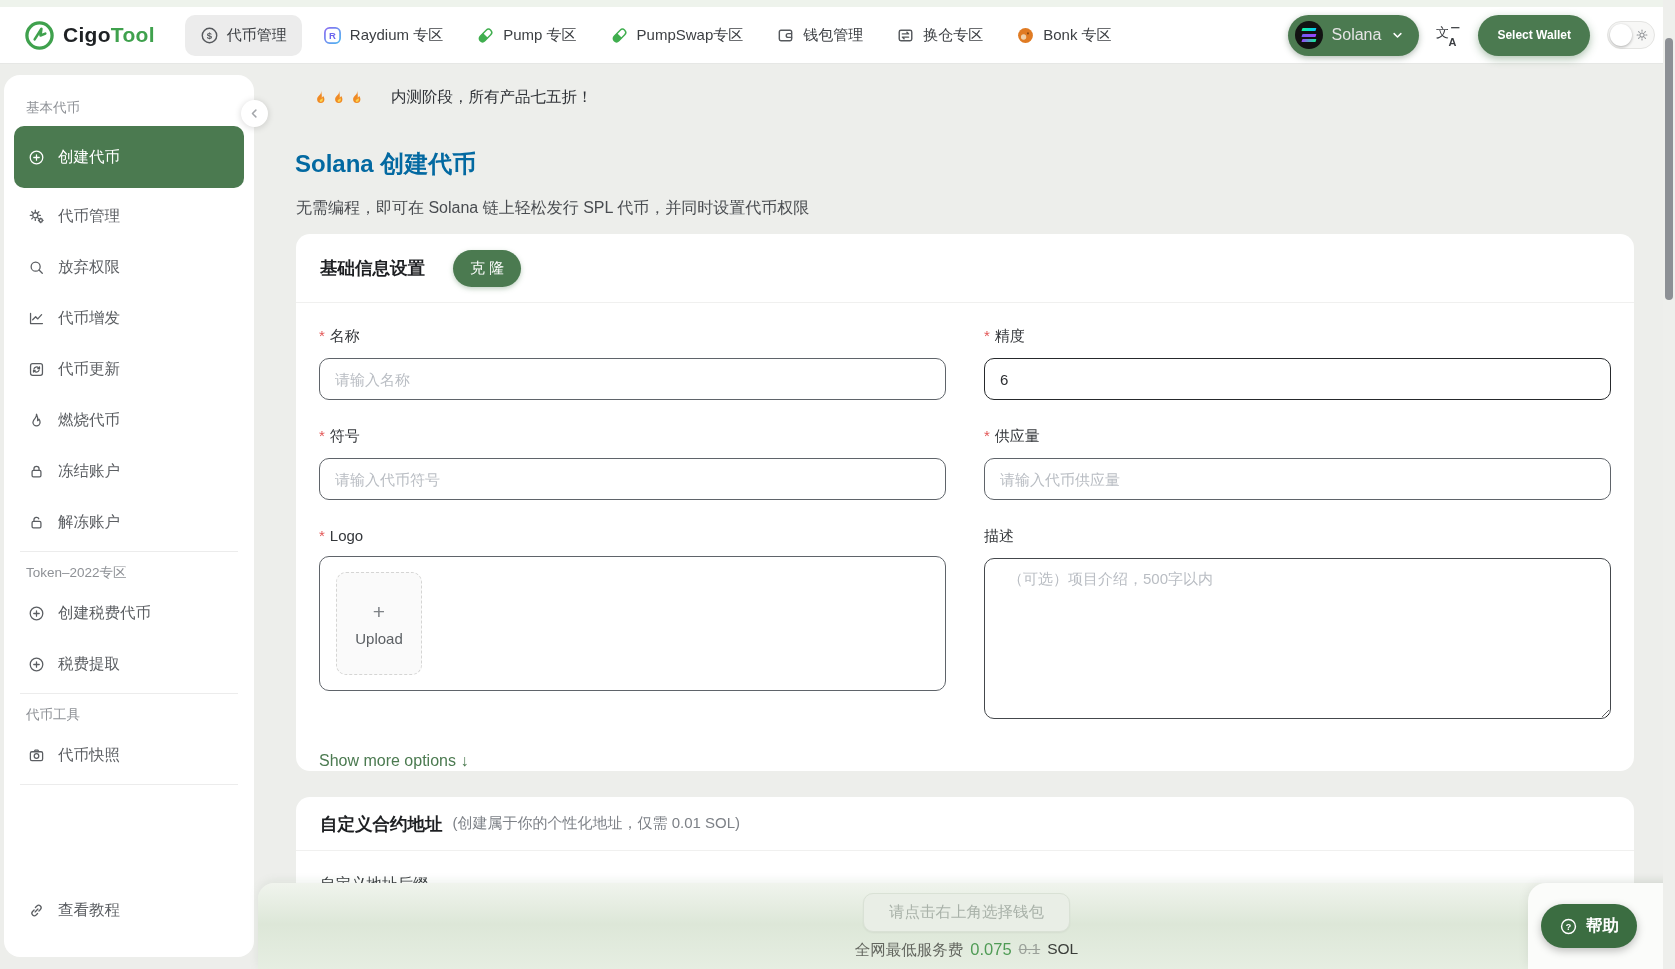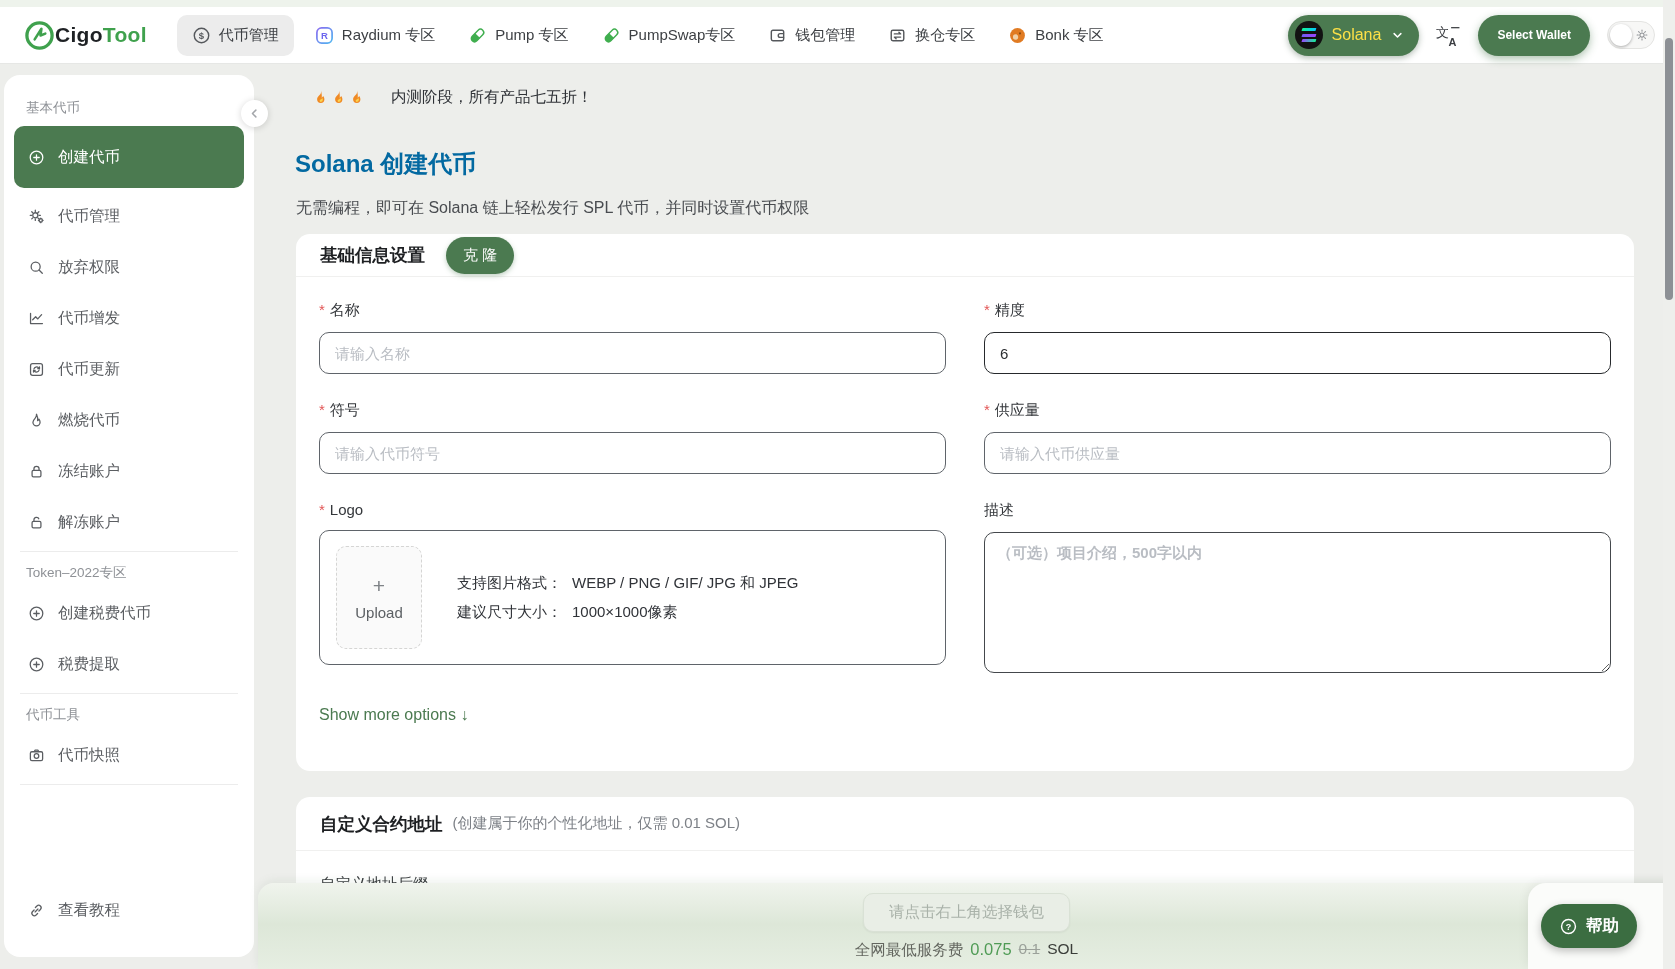--- a/index.html
+++ b/index.html
@@ -11,34 +11,34 @@
   }
   .icon { display:inline-flex; align-items:center; justify-content:center; }
   .icon svg { width:100%; height:100%; }
 
   
   .navbar {
     position:absolute; top:0; left:0; right:0; height:64px; background:#fff;
     border-top:7px solid #eef3ec; border-bottom:1px solid #e6e7e5;
     display:flex; align-items:center; padding:0 20px 0 24px; z-index:30;
   }
-  .brand { display:flex; align-items:center; margin-right:30px; cursor:pointer;justify-content:center; }
+  .brand { display:flex; align-items:center; gap:8px; margin-right:30px; cursor:pointer;justify-content:center; }
   .brand .icon { width:31px; height:31px; }
   .brand-text { font-size:21px; font-weight:bold; color:#1e2124; letter-spacing:.3px; white-space:nowrap; }
   .brand-text .green { color:#3fa14d; }
   .nav-items { display:flex; align-items:center; gap:9px; }
   .nav-item {
     display:flex; align-items:center; gap:8px; font-size:15px; color:#3c3f43;
     padding:9px 12px; border-radius:10px; cursor:pointer; white-space:nowrap;
   }
   .nav-item .icon { width:19px; height:19px; color:#55585c; }
   .nav-item.active { background:#ececec; padding:11px 15px; }
   .nav-right { margin-left:auto; display:flex; align-items:center; gap:17px; }
   .network-pill {
-    display:flex; align-items:center; gap:9px; background:#4b7a50; color:#fde047;
+    display:flex; align-items:center; gap:9px; background:#4b7a50; color:#e5e5e5;
     border-radius:21px; height:41px; padding:0 14px 0 7px; font-size:16px;
     cursor:pointer; box-shadow:0 2px 6px rgba(40,70,45,.35);
   }
   .sol-circle { width:28px; height:28px; border-radius:50%; background:#121212;
     display:flex; flex-direction:column; justify-content:center; align-items:center; gap:2.6px; }
   .sol-bar { width:14px; height:2.7px; transform:skewX(-18deg); border-radius:.5px; }
   .sol-bar:nth-child(1){ background:linear-gradient(90deg,#14f195,#03c9ff); }
   .sol-bar:nth-child(2){ background:linear-gradient(90deg,#6f5cf0,#9945ff); }
   .sol-bar:nth-child(3){ background:linear-gradient(90deg,#9945ff,#14f195); }
   .network-pill .chev { width:15px; height:15px; color:#fff; }
@@ -85,39 +85,39 @@
   .main { position:absolute; left:254px; top:64px; right:0; bottom:0; }
   .promo { position:absolute; left:58px; top:23px; display:flex; align-items:center; gap:1px;
     font-size:15.5px; color:#2f3237; }
   .promo .icon { width:17px; height:17px; }
   .promo .promo-text { margin-left:25px; }
   .page-title { position:absolute; left:41px; top:84px; font-size:24px; font-weight:bold; color:#0369a1; }
   .page-subtitle { position:absolute; left:42px; top:134px; font-size:16px; color:#494c50; }
 
   .card { position:absolute; left:42px; width:1338px; background:#fff; border-radius:14px; }
   .card1 { top:170px; height:537px; }
-  .card-header { height:43px; display:flex; align-items:center; gap:21px; padding:0 24px;
+  .card-header { height:69px; display:flex; align-items:center; gap:28px; padding:0 24px;
     border-bottom:1px solid #f0f0ef; }
   .card-title { font-size:17.5px; font-weight:bold; color:#1d1f22; }
   .clone-badge { background:#4b7a50; color:#fff; font-size:15px; height:37px; padding:0 17px;
     border-radius:19px; display:flex; align-items:center; cursor:pointer;
     box-shadow:0 2px 5px rgba(75,122,80,.35); white-space:nowrap; }
 
   .form-area { padding:24px 23px 0; display:grid; grid-template-columns:1fr 1fr; column-gap:38px; }
   .field { margin-bottom:27px; }
   .field-label { font-size:15px; color:#34373b; margin-bottom:12px; }
   .req { color:#e25555; margin-right:5px; }
   .text-input, .text-area {
     width:100%; border:1px solid #5f646a; border-radius:10px; background:#fff;
     font-size:15px; color:#2b2d30; font-family:inherit; outline:none;
   }
   .text-input { height:42px; padding:4px 15px; }
   .text-input.dark { border-color:#26292c; }
   .text-input::placeholder, .text-area::placeholder { color:#b9bdc3; }
-  .text-area { height:141px; padding:11px 12px; resize:vertical; border-color:#44484c;font-weight:bold; }
+  .text-area { height:161px; padding:11px 23px; resize:vertical; border-color:#44484c; }
 
   .logo-box { height:135px; border:1px solid #5f646a; border-radius:10px; padding:15px 16px;
     display:flex; gap:35px; align-items:center; }
   .upload-tile { width:86px; height:103px; border:1px dashed #d5d5d4; background:#fafafa; border-radius:10px;
     display:flex; flex-direction:column; align-items:center; justify-content:center; gap:8px; cursor:pointer; }
   .upload-plus { font-size:21px; color:#7f8387; line-height:1; }
   .upload-label { font-size:15px; color:#5c6064; }
   .logo-hints { display:flex; flex-direction:column; gap:10px; font-size:15px; color:#303338; }
   .hint-line { display:flex; gap:10px; }
 
@@ -451,30 +451,20 @@
           <div class="field-label"><span class="req">*</span><span>符号</span></div>
           <input class="text-input" placeholder="请输入代币符号" style="">
         </div>
         <div class="field">
           <div class="field-label"><span class="req">*</span><span>Logo</span></div>
           <div class="logo-box">
             <div class="upload-tile">
               <span class="upload-plus">+</span>
               <span class="upload-label">Upload</span>
             </div>
-            <div class="logo-hints">
-              <div class="hint-line">
-                  <span>支持图片格式：</span>
-                  <span>WEBP / PNG / GIF/ JPG 和 JPEG</span>
-                </div>
-              <div class="hint-line">
-                  <span>建议尺寸大小：</span>
-                  <span>1000×1000像素</span>
-                </div>
-            </div>
           </div>
         </div>
       </div>
       <div class="col">
         <div class="field">
           <div class="field-label"><span class="req">*</span><span>精度</span></div>
           <input class="text-input dark" value="6" style="">
         </div>
         <div class="field">
           <div class="field-label"><span class="req">*</span><span>供应量</span></div>

